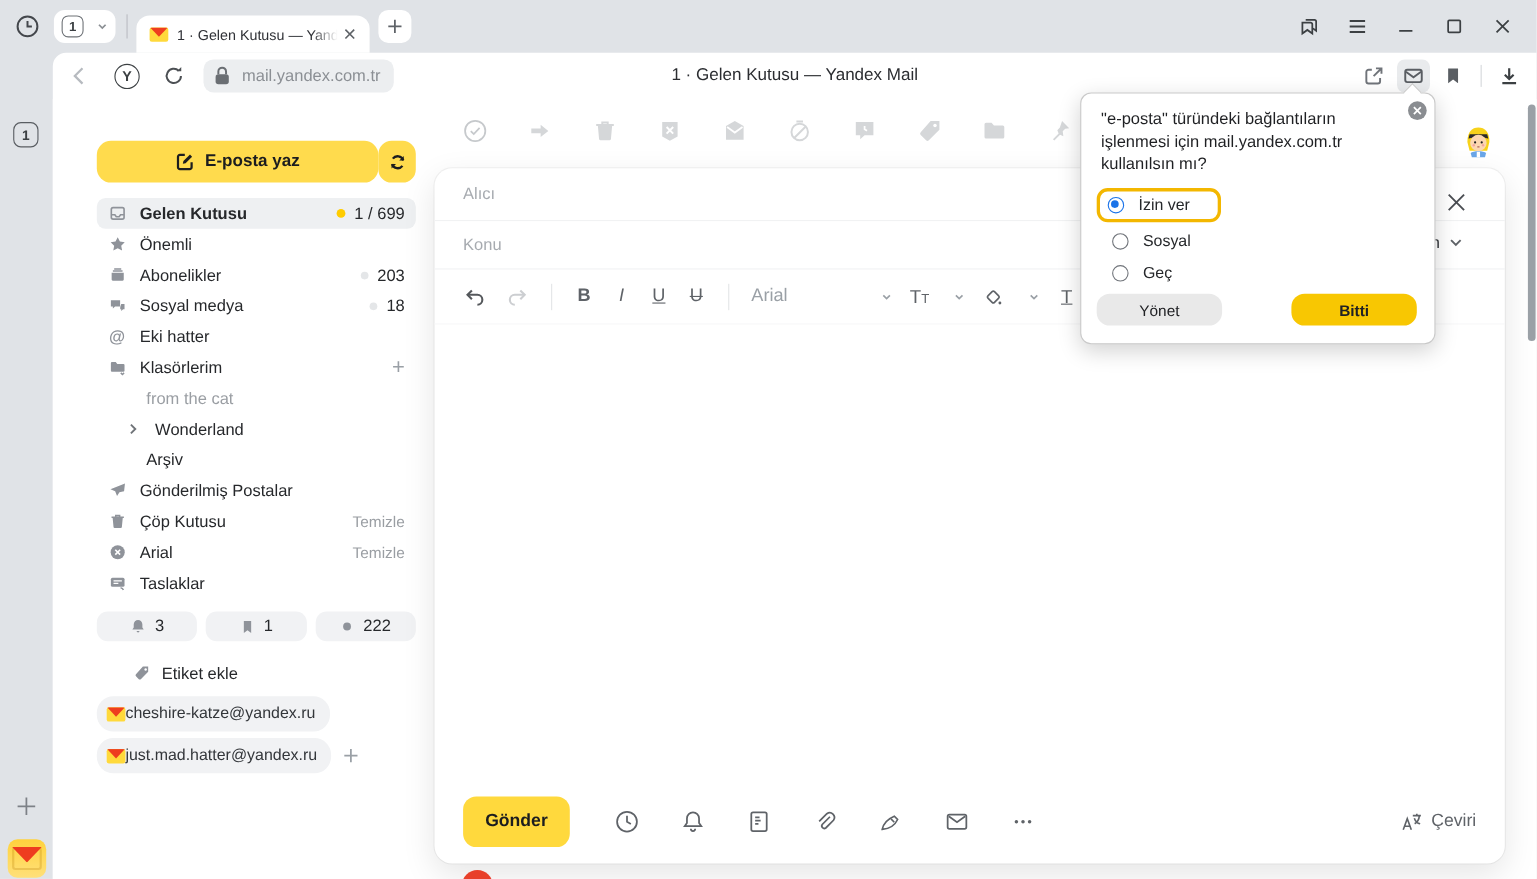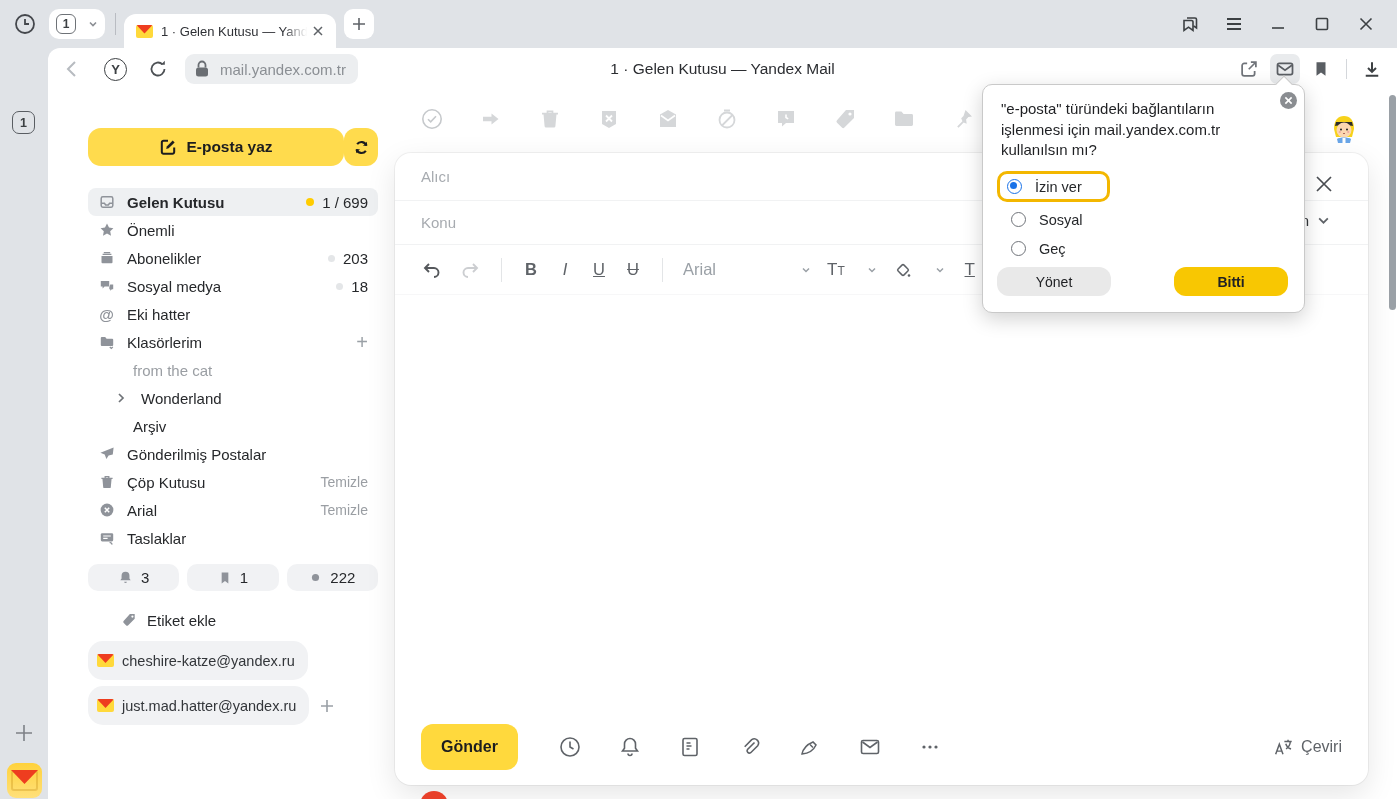--- a/index.html
+++ b/index.html
@@ -41,40 +41,40 @@
   .pagetitle { position:absolute; left:0; right:0; text-align:center; font-size:15.5px; color:#2b2d31; pointer-events:none; }
   .addricons { position:absolute; right:10px; top:0; height:42px; display:flex; align-items:center; gap:6px; }
   .aico { width:30px; height:30px; display:flex; align-items:center; justify-content:center; color:#70747a; border-radius:7px; }
   .aico.active { background:#e9ebed; color:#5a5e63; }
   .addrsep { width:1px; height:20px; background:#d4d7db; margin:0 4px; }
 
   .content { position:absolute; left:0; top:42px; width:1349px; height:709px; background:#fff; overflow:hidden; }
 
   
   .mailnav { position:absolute; left:40px; top:38px; width:290px; }
-  .composerow { display:flex; margin-bottom:22px; }
+  .composerow { display:flex; margin-bottom:14px; }
   .composebtn { flex:1; height:38px; background:#ffdb4d; border-radius:13px; display:flex; align-items:center; justify-content:center; gap:9px; font-size:15.5px; font-weight:bold; color:#1c1d1f; }
   .refreshbtn { width:34px; height:38px; background:#ffdb4d; border-radius:12px; display:flex; align-items:center; justify-content:center; color:#1c1d1f; }
   .frow { height:28px; display:flex; align-items:center; gap:12px; padding:0 10px; border-radius:8px; font-size:15px; color:#26282b; }
   .frow.sel { background:#eef0f2; font-weight:bold; }
   .frow .fic { width:17px; display:flex; justify-content:center; color:#8f939a; flex:none; }
   .frow .flabel { white-space:nowrap; }
   .fright { margin-left:auto; display:flex; align-items:center; gap:8px; font-size:15px; color:#26282b; font-weight:normal; }
   .dot-y { width:8px; height:8px; border-radius:50%; background:#fc0; }
   .dot-g { width:7px; height:7px; border-radius:50%; background:#e4e6e8; }
   .muted { color:#9a9ea3; }
   .childrow { padding-left:45px; }
   .chevrow { padding-left:24px; }
   .clean { color:#9a9ea3; font-size:14px; }
   .plusmini { color:#9aa0a6; font-size:20px; font-weight:normal; line-height:1; }
   .pillsrow { display:flex; gap:8px; margin:12px 0 14px; }
   .cpill { flex:1; height:27px; background:#f1f2f4; border-radius:10px; display:flex; align-items:center; justify-content:center; gap:8px; font-size:15px; color:#26282b; }
   .cpill .fic { color:#8f939a; }
   .labelrow { display:flex; align-items:center; gap:10px; padding-left:33px; height:30px; font-size:15px; color:#26282b; }
-  .acct { display:inline-flex; align-items:center; gap:8px; background:#f1f2f4; border-radius:15px; height:39px; padding:0 13px 0 9px; font-size:14.5px; color:#33363a; margin-top:6px; }
+  .acct { display:inline-flex; align-items:center; background:#f1f2f4; border-radius:15px; height:32px; padding:0 13px 0 9px; font-size:14.5px; color:#33363a; margin-top:6px; }
   .acctrow { display:flex; align-items:center; gap:10px; }
   .fav { width:17px; height:13px; position:relative; background:#ffd93b; border-radius:2px; overflow:hidden; flex:none; }
   .fav i { position:absolute; left:0; top:0; width:100%; height:9px; background:#ee3d1f; clip-path:polygon(0 0,100% 0,50% 100%); }
 
   
   .mtoolbar { position:absolute; left:372px; top:17px; display:flex; gap:35px; color:#d5d7d9; }
   .mtoolbar .tbi { width:24px; height:24px; }
 
   
   .avatar { position:absolute; left:1280px; top:23px; width:32px; height:32px; }

